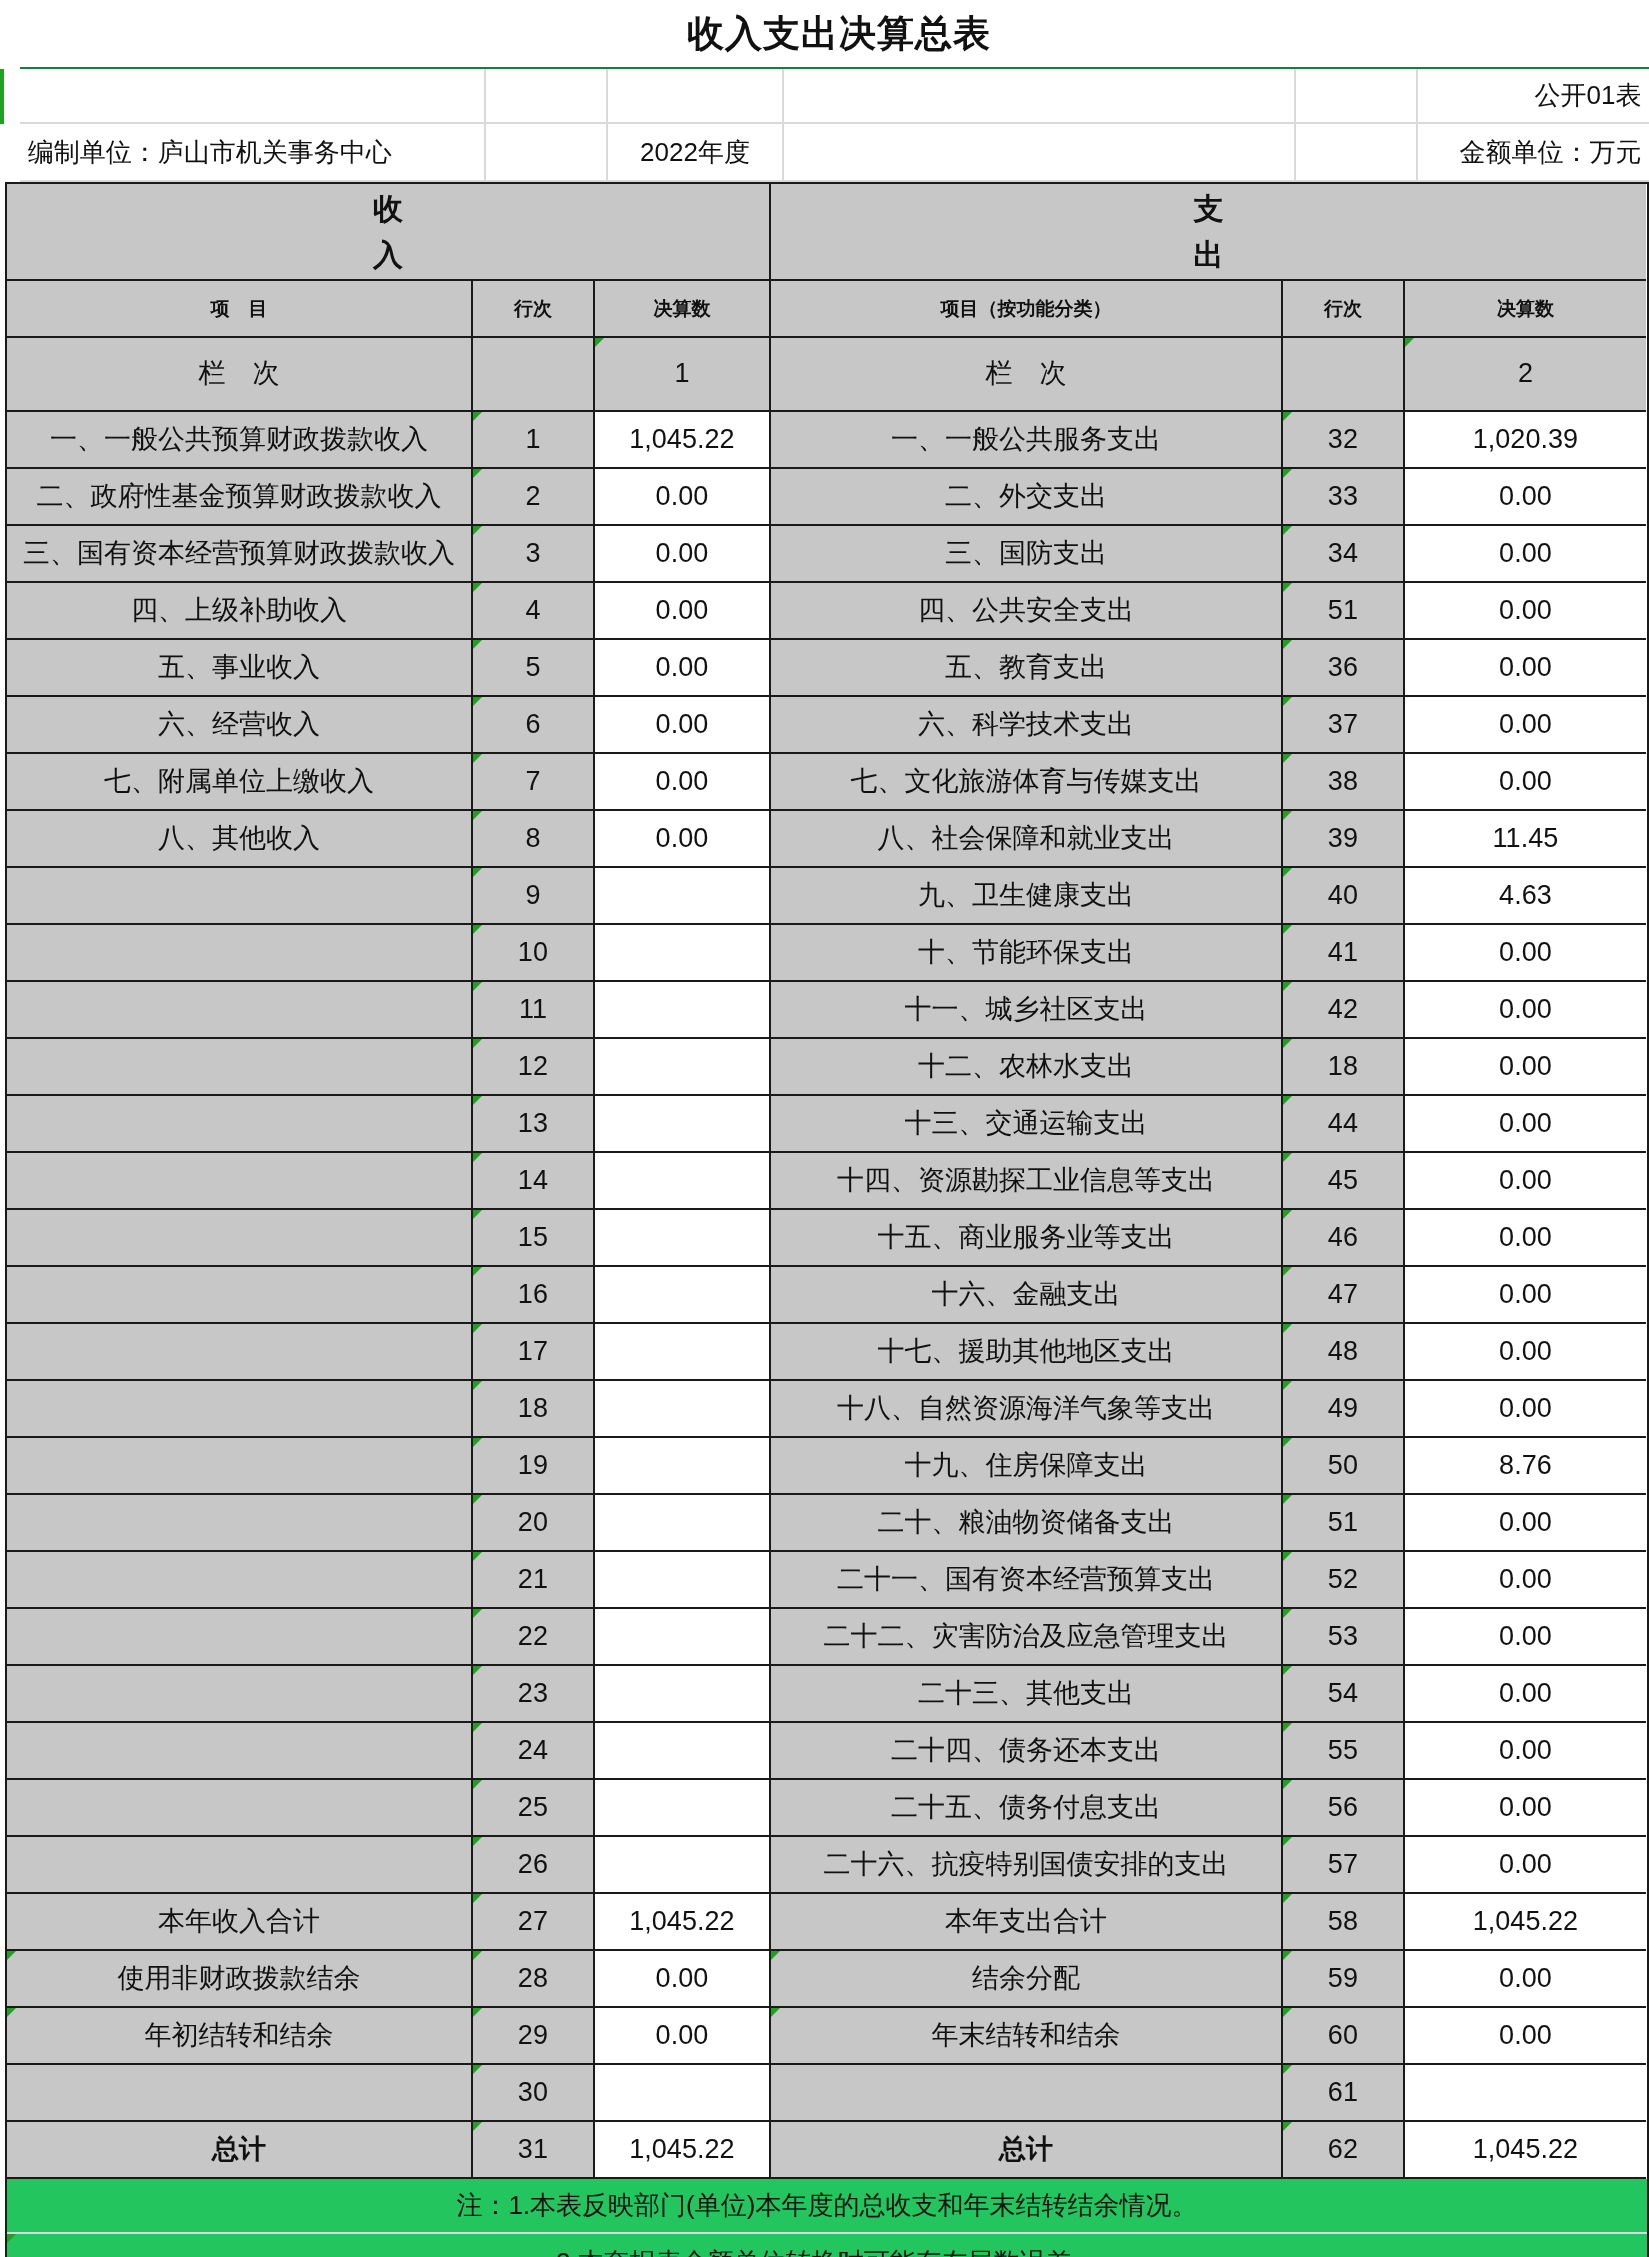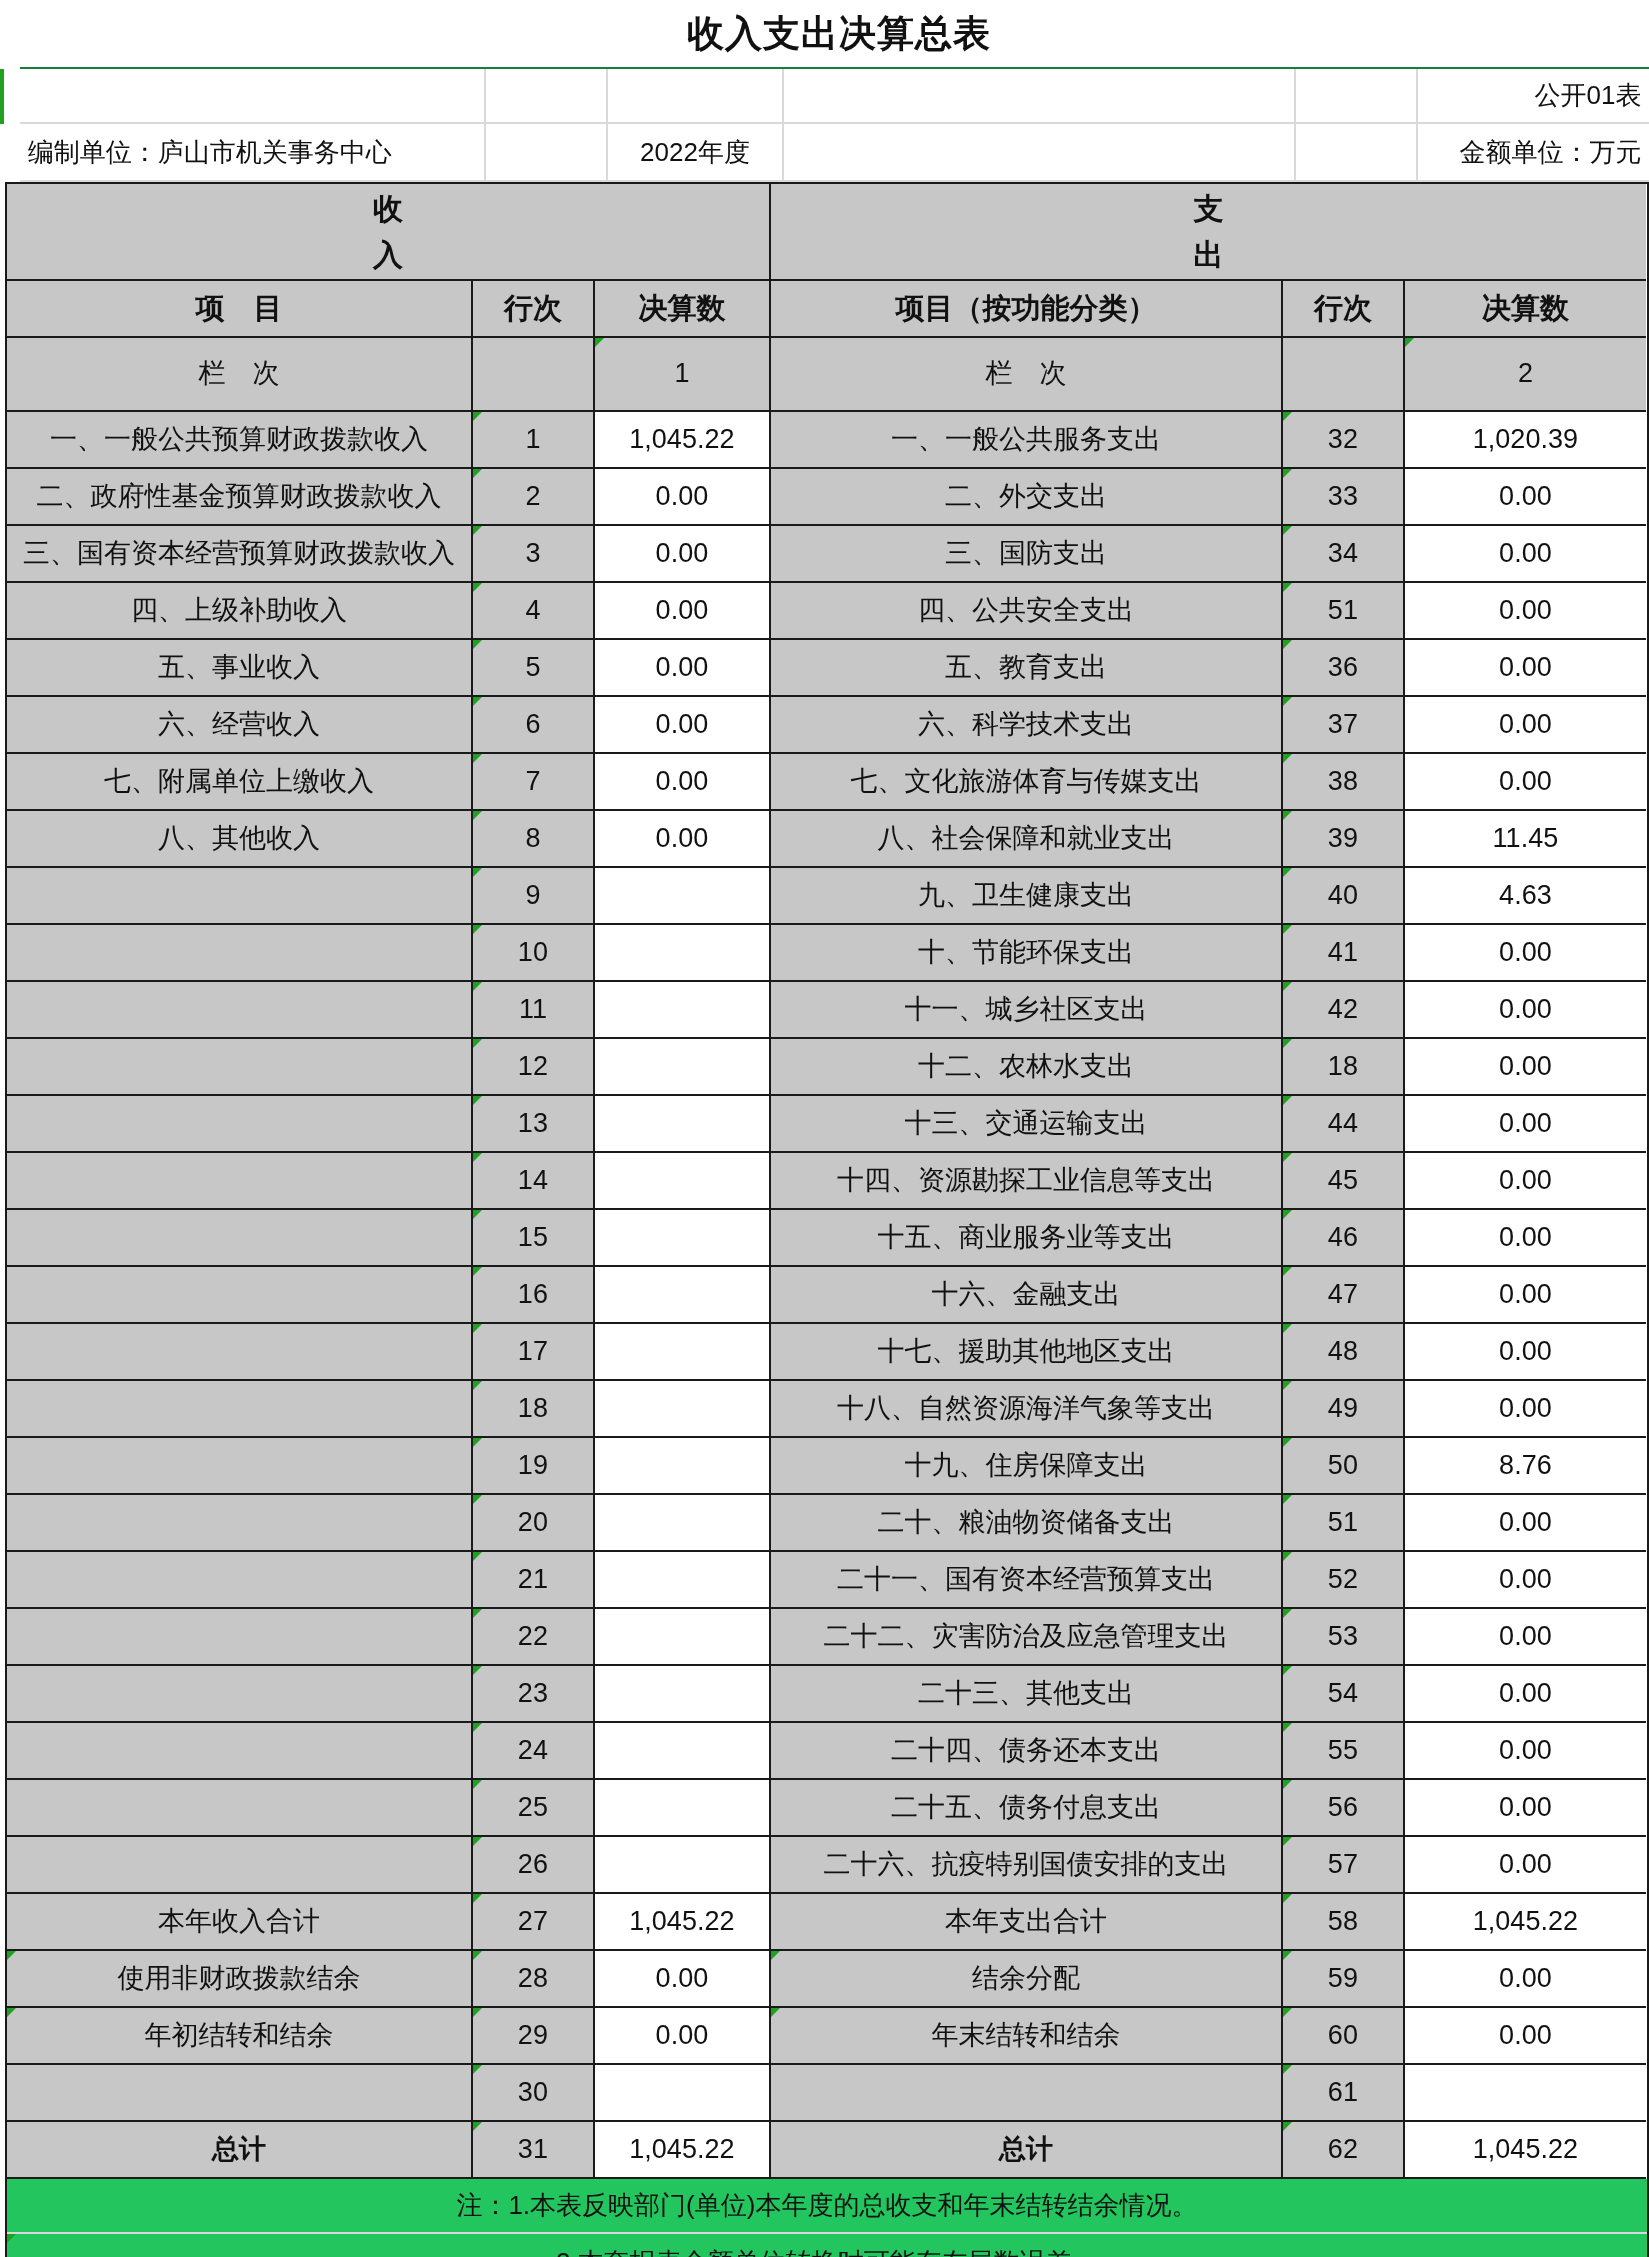--- a/index.html
+++ b/index.html
@@ -52,21 +52,21 @@
   .mid{border-right-width:2.9px;}           
   
   .span-header{display:grid;grid-template-columns:764px 875px;height:97px;box-sizing:border-box;}
   .span-cell{
     box-sizing:border-box;background:#c7c7c7;
     border-bottom:2.9px solid #1a1a1a;border-right:2.9px solid #1a1a1a;
     display:flex;align-items:center;justify-content:center;
     font-size:30px;font-weight:700;white-space:pre-line;text-align:center;line-height:46px;
   }
   .span-cell:last-child{border-right:none;}
-  .hdr .cell{font-weight:700;font-size:29px;height:57px;}
+  .hdr .cell{font-weight:700;font-size:19px;height:57px;}
   .lanci .cell{height:74px;}
   .trow .cell{height:57px;}
   .trow.bold .c-label{font-weight:700;}
   
   .flag::before{
     content:"";position:absolute;top:0;left:0;width:0;height:0;
     border-top:9.8px solid #21a121;border-right:9.8px solid transparent;
   }
   
   .note-row{

